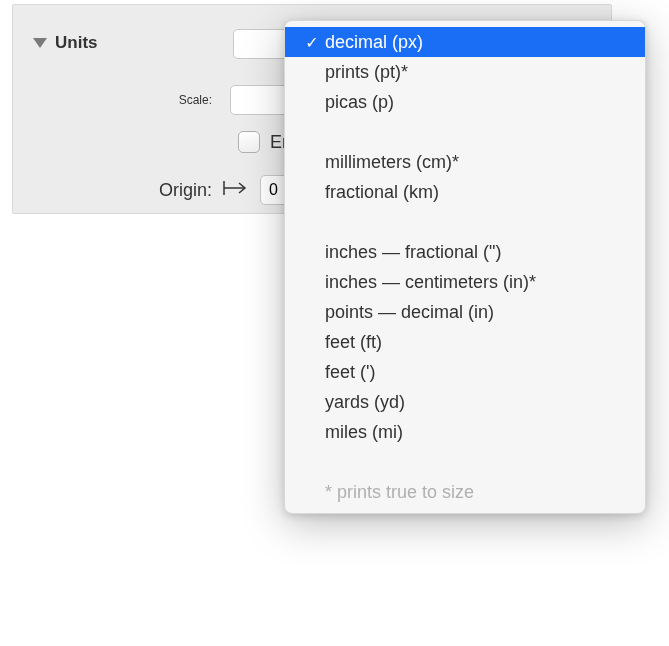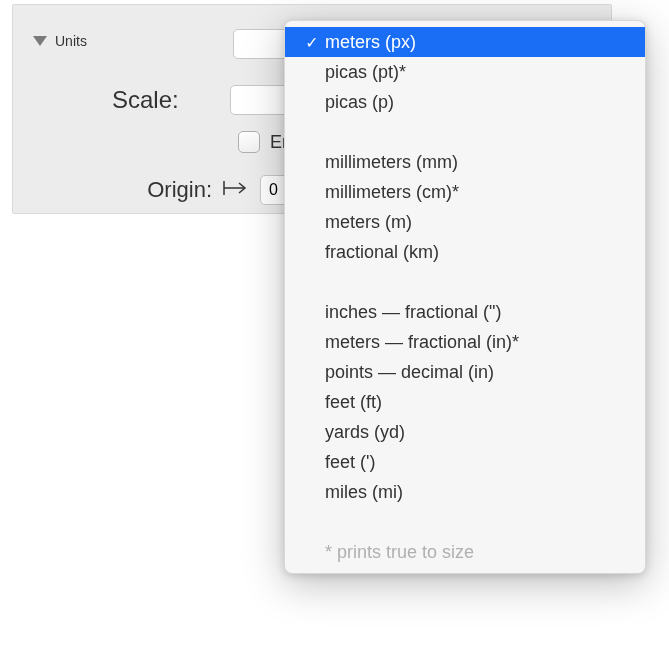--- a/index.html
+++ b/index.html
@@ -33,41 +33,41 @@
       gap: 8px;
     }
     .disclosure-triangle {
       width: 0;
       height: 0;
       border-left: 7px solid transparent;
       border-right: 7px solid transparent;
       border-top: 10px solid #7a7a7a;
     }
     .section-title {
-      font-size: 14px;
-      font-weight: 400;
+      font-size: 17px;
+      font-weight: 700;
       color: #333;
     }
     .row {
       position: absolute;
       display: flex;
       align-items: center;
     }
     .row-units-field {
       left: 220px;
       top: 24px;
     }
     .row-scale {
       left: 99px;
       top: 80px;
     }
     .label {
-      font-size: 24px;
-      color: #333;
-      text-align: left;
+      font-size: 12px;
+      color: #333;
+      text-align: right;
       margin-right: 18px;
       width: 100px;
     }
     .text-input {
       background: white;
       border: 1px solid #c8c8c8;
       border-radius: 5px;
       height: 30px;
       width: 60px;
       padding: 4px 8px;
@@ -94,21 +94,21 @@
     }
     .row-origin {
       position: absolute;
       left: 87px;
       top: 170px;
       display: flex;
       align-items: center;
       gap: 10px;
     }
     .origin-label {
-      font-size: 22px;
+      font-size: 18px;
       color: #333;
       width: 112px;
       text-align: right;
     }
     .origin-icon {
       font-size: 20px;
       color: #333;
     }
     .origin-input {
       background: white;
@@ -194,75 +194,67 @@
         <polyline points="17,4 23,9 17,14" fill="none" stroke="#333" stroke-width="1.5"></polyline>
       </svg>
     </div>
     <input class="origin-input" value="0" style="">
   </div>
 </div>
 
 <div class="dropdown-menu">
   <div class="menu-item selected">
     <span class="menu-check">✓</span>
-    <span class="menu-label">meters (px)</span>
-  </div>
-  <div class="menu-item">
-    <span class="menu-check"></span>
-    <span class="menu-label">picas (pt)*</span>
+    <span class="menu-label">decimal (px)</span>
+  </div>
+  <div class="menu-item">
+    <span class="menu-check"></span>
+    <span class="menu-label">prints (pt)*</span>
   </div>
   <div class="menu-item">
     <span class="menu-check"></span>
     <span class="menu-label">picas (p)</span>
   </div>
 
   <div class="menu-separator"></div>
 
   <div class="menu-item">
     <span class="menu-check"></span>
-    <span class="menu-label">millimeters (mm)</span>
-  </div>
-  <div class="menu-item">
-    <span class="menu-check"></span>
     <span class="menu-label">millimeters (cm)*</span>
   </div>
   <div class="menu-item">
     <span class="menu-check"></span>
-    <span class="menu-label">meters (m)</span>
-  </div>
-  <div class="menu-item">
-    <span class="menu-check"></span>
     <span class="menu-label">fractional (km)</span>
   </div>
 
   <div class="menu-separator"></div>
 
   <div class="menu-item">
     <span class="menu-check"></span>
     <span class="menu-label">inches — fractional (")</span>
   </div>
   <div class="menu-item">
     <span class="menu-check"></span>
-    <span class="menu-label">meters — fractional (in)*</span>
+    <span class="menu-label">inches — centimeters (in)*</span>
   </div>
   <div class="menu-item">
     <span class="menu-check"></span>
     <span class="menu-label">points — decimal (in)</span>
   </div>
   <div class="menu-item">
     <span class="menu-check"></span>
     <span class="menu-label">feet (ft)</span>
   </div>
   <div class="menu-item">
     <span class="menu-check"></span>
+    <span class="menu-label">feet (')</span>
+  </div>
+  <div class="menu-item">
+    <span class="menu-check"></span>
     <span class="menu-label">yards (yd)</span>
-  </div>
-  <div class="menu-item">
-    <span class="menu-check"></span>
-    <span class="menu-label">feet (')</span>
   </div>
   <div class="menu-item">
     <span class="menu-check"></span>
     <span class="menu-label">miles (mi)</span>
   </div>
 
   <div class="menu-separator"></div>
 
   <div class="menu-footnote">* prints true to size</div>
 </div>

